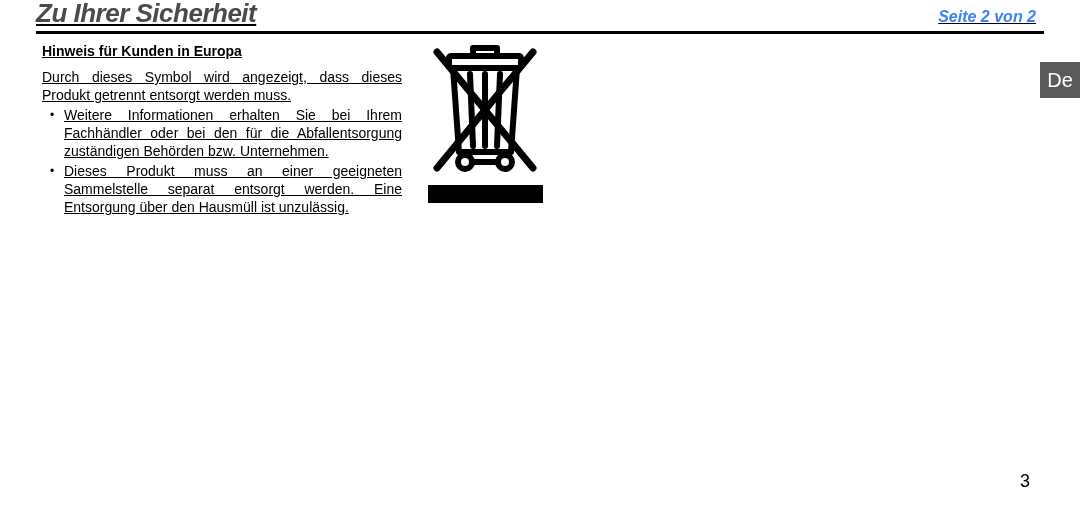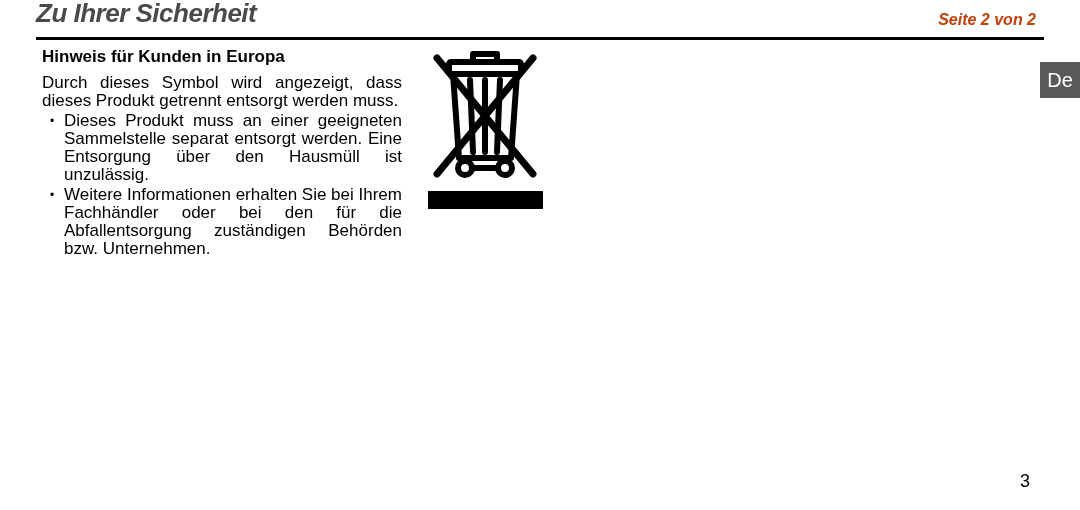--- a/index.html
+++ b/index.html
@@ -8,62 +8,64 @@
     height: 510px;
     font-family: "Segoe UI", Arial, sans-serif;
     font-size: 14px;
     color: #000;
     background: #fff;
     position: relative;
   }
   .titlebar {
     display: flex;
     align-items: baseline;
-    height: 40px;
+    height: 34px;
     padding: 0 36px 0 36px;
     font-family: "Arial Narrow", "Segoe UI", Arial, sans-serif;
     position: relative;
+    text-decoration: underline;
   }
   .titlebar-title {
     font-size: 26px;
     font-weight: 700;
     font-style: italic;
     color: #4a4a4a;
     letter-spacing: -0.5px;
     margin-top: -2px;
   }
   .titlebar-page {
     margin-left: auto;
     font-size: 16px;
     font-weight: 700;
     font-style: italic;
-    color: #c2410c;
+    color: #3b82f6;
     padding-right: 8px;
     align-self: center;
     text-align: right;
   }
   .titlebar-rule {
     position: absolute;
     left: 36px;
     right: 36px;
     bottom: 0;
     height: 3px;
     background: #000;
   }
   .content {
     padding: 8px 36px 0 42px;
     display: flex;
     align-items: flex-start;
     gap: 18px;
   }
   .textcol {
     width: 360px;
-    font-size: 17px;
+    font-size: 14px;
     line-height: 18px;
     text-align: justify;
+    text-decoration: underline;
   }
   .heading {
     font-weight: 700;
     margin-bottom: 2px;
     text-align: left;
   }
   .para { margin-bottom: 2px; margin-top: 8px; }
   ul.bullets {
     list-style: none;
     padding-left: 12px;
@@ -125,22 +127,22 @@
   <div class="titlebar-title">Zu Ihrer Sicherheit</div>
   <div class="titlebar-page">Seite 2 von 2</div>
   <div class="titlebar-rule"></div>
 </div>
 
 <div class="content">
   <div class="textcol">
     <div class="heading">Hinweis für Kunden in Europa</div>
     <div class="para">Durch dieses Symbol wird angezeigt, dass dieses Produkt getrennt entsorgt werden muss.</div>
     <ul class="bullets">
+      <li>Weitere Informationen erhalten Sie bei Ihrem Fachhändler oder bei den für die Abfallentsorgung zuständigen Behörden bzw. Unternehmen.</li>
       <li>Dieses Produkt muss an einer geeigneten Sammelstelle separat entsorgt werden. Eine Entsorgung über den Hausmüll ist unzulässig.</li>
-      <li>Weitere Informationen erhalten Sie bei Ihrem Fachhändler oder bei den für die Abfallentsorgung zuständigen Behörden bzw. Unternehmen.</li>
     </ul>
   </div>
 
   <div class="iconcol">
     <svg class="weee-svg" viewBox="0 0 120 135">
       <g fill="none" stroke="#000" stroke-width="6" stroke-linejoin="round" stroke-linecap="round">
 
         <rect x="24" y="12" width="72" height="12" rx="2"></rect>
         <path d="M48 12 L48 4 L72 4 L72 12"></path>
 

